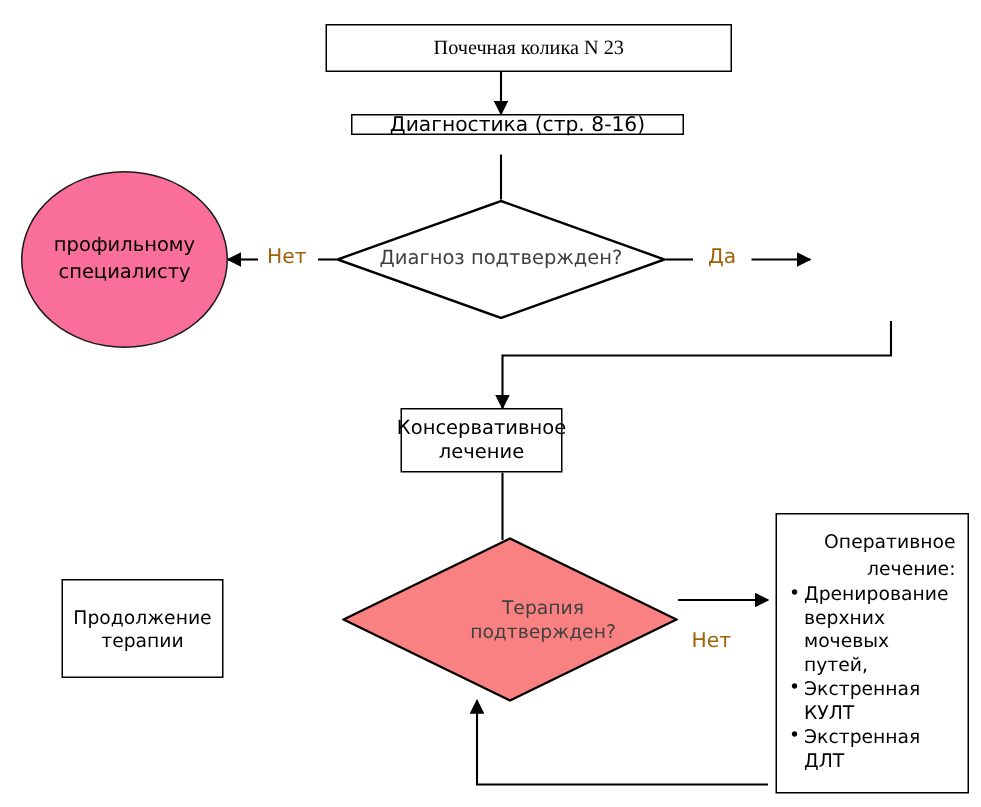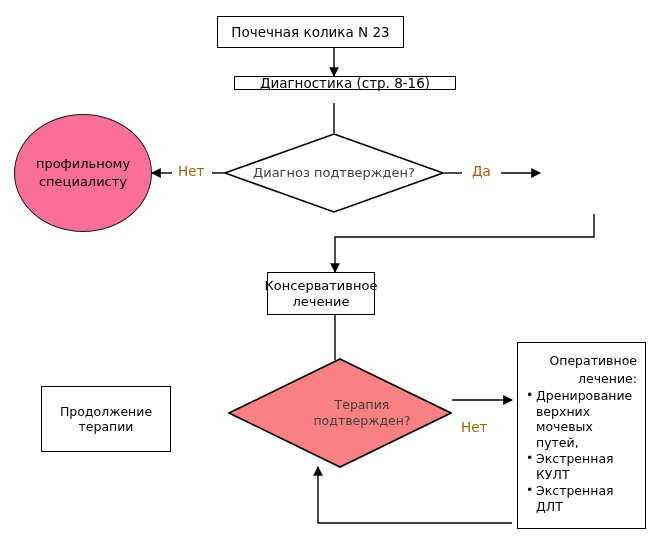--- a/index.html
+++ b/index.html
@@ -124,21 +124,21 @@
 
     <polyline points="594,214 594,237 335,237 335,272" fill="none" stroke="#000000" stroke-width="1.4" marker-end="url(#arrow)"></polyline>
 
     <line x1="335" y1="315" x2="335" y2="360" stroke="#000000" stroke-width="1.4"></line>
 
     <line x1="452" y1="400" x2="512" y2="400" stroke="#000000" stroke-width="1.4" marker-end="url(#arrow)"></line>
 
     <polyline points="512,523 318,523 318,467" fill="none" stroke="#000000" stroke-width="1.4" marker-end="url(#arrow)"></polyline>
   </svg>
 
-  <div class="node rect" style="left:217px; top:16px; width:187px; height:32px; font-size:13.5px;">
+  <div class="node rect" style="left:217px; top:16px; width:271px; height:32px; font-size:13.5px;font-family:Liberation Serif, serif;">
     <span>Почечная колика N 23</span>
   </div>
 
   <div class="node rect" style="left:234px; top:76px; width:222px; height:14px; font-size:13.5px;">
     <span>Диагностика (стр. 8-16)</span>
   </div>
 
   <div class="diamond-wrap" style="left:224px; top:133px; width:220px; height:80px;">
     <svg class="diamond-shape" viewBox="0 0 220 80" preserveAspectRatio="none">
       <polygon points="110,1 219,40 110,79 1,40" fill="#ffffff" stroke="#000000" stroke-width="1.6"></polygon>
@@ -176,21 +176,21 @@
       <polygon points="112,1 223,55 112,109 1,55" fill="#fa8181" stroke="#000000" stroke-width="1.6"></polygon>
     </svg>
     <div class="diamond-label" style="font-size:12.5px; padding-left:22px;">
       <div>
         <div>Терапия</div>
         <div>подтвержден?</div>
       </div>
     </div>
   </div>
 
-  <div class="node rect" style="left:41px; top:386px; width:130px; height:66px; font-size:12.5px;">
+  <div class="node rect" style="left:41px; top:386px; width:108px; height:66px; font-size:12.5px;">
     <div>
       <div>Продолжение</div>
       <div>терапии</div>
     </div>
   </div>
 
   <div class="edge-label" style="left:461px; top:419px; font-size:13.5px;">
     <span>Нет</span>
   </div>
 

